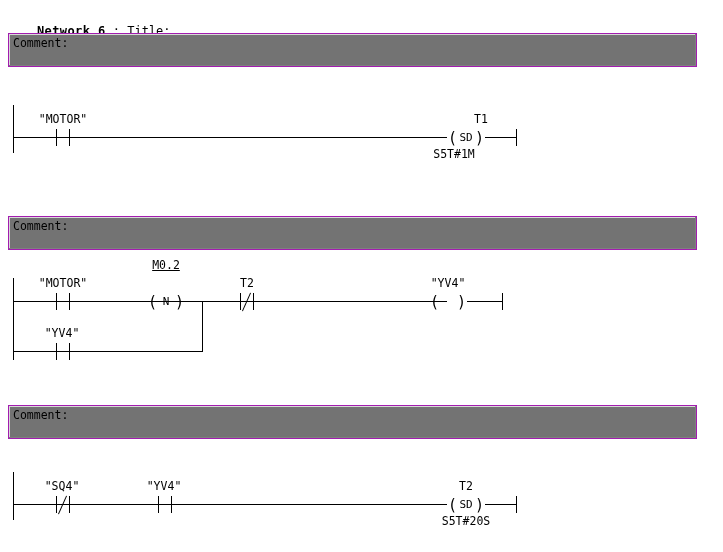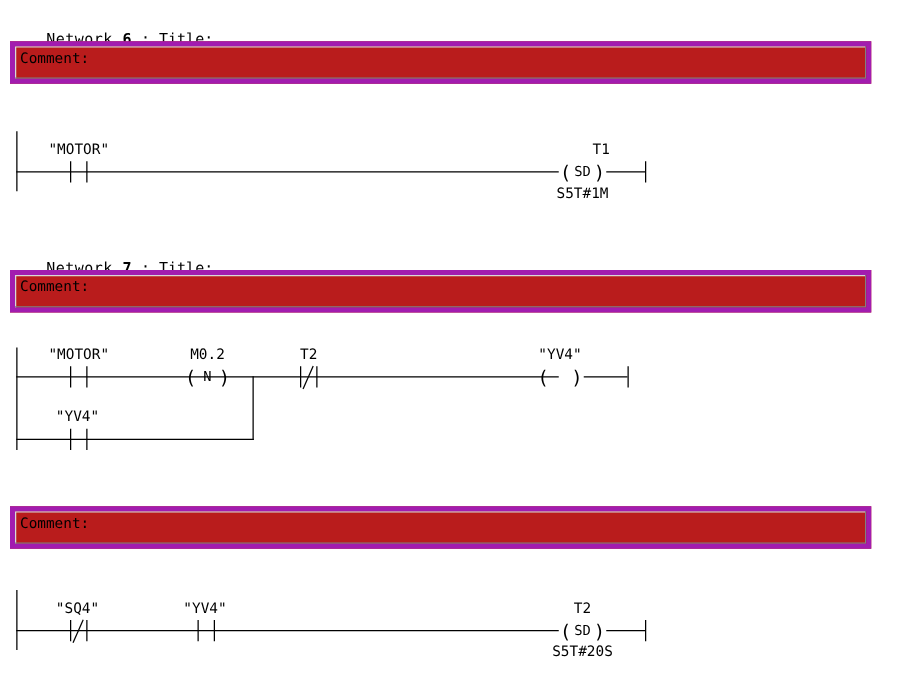--- a/index.html
+++ b/index.html
@@ -25,40 +25,40 @@
   
   .net-header {
     position: absolute;
     left: 8px;
     top: 0;
     font-size: 12px;
     line-height: 14px;
     white-space: pre;
   }
   .net-header .net-word {
-    font-weight: normal;
+    font-weight: bold;
     letter-spacing: 0.4px;
   }
   .net-header .net-num {
     font-weight: bold;
     letter-spacing: 0.4px;
   }
   .net-header .net-sep,
   .net-header .net-title {
     font-weight: normal;
   }
 
   
   .comment-box {
     position: absolute;
     left: 8px;
     width: 689px;
     height: 34px;
-    background: #b91c1c;
-    border: 4px solid #a21caf;
+    background: #737373;
+    border: 1px solid #a21caf;
     box-shadow: inset -1px -1px 0 #808080, inset 1px 1px 0 #d8d8d8;
     box-sizing: border-box;
   }
   .comment-text {
     position: absolute;
     left: 4px;
     top: 2px;
     font-size: 11.5px;
     line-height: 14px;
     white-space: pre;
@@ -175,50 +175,47 @@
       <div class="bar left"></div>
       <div class="bar right"></div>
     </div>
 
     <div class="label" style="left:462px; top:38px; width:38px;">T1</div>
     <div class="coil" style="left:447px; top:54px;">
       <span class="paren-l">(</span>
       <span class="coil-letter">SD</span>
       <span class="paren-r">)</span>
     </div>
-    <div class="label" style="left:428px; top:73px; width:76px;">S5T#1M</div>
+    <div class="label" style="left:416px; top:73px; width:76px;">S5T#1M</div>
 
     <div class="hline" style="left:485px; top:62px; width:31px;"></div>
     <div class="rail" style="left:516px; top:54px; height:17px;"></div>
   </div>
 </div>
 
 <div class="network" style="top:193px; height:178px;">
 
-  <div class="net-header" style="top:0;">
-    <span class="net-word">Network</span><span class="net-num"> <span>7</span></span><span class="net-sep"> : </span><span class="net-title">Title:</span>
-  </div>
 
   <div class="comment-box" style="top:23px;">
     <div class="comment-text">Comment:</div>
   </div>
 
   <div class="ladder" style="top:65px; height:110px;">
 
     <div class="rail" style="left:13px; top:20px; height:82px;"></div>
 
     <div class="hline" style="left:13px; top:43px; width:434px;"></div>
 
     <div class="label" style="left:25px; top:19px; width:76px;">"MOTOR"</div>
     <div class="contact" style="left:56px; top:35px;">
       <div class="bar left"></div>
       <div class="bar right"></div>
     </div>
 
-    <div class="label" style="left:144px; top:19px; width:44px;">M0.2</div>
+    <div class="label" style="left:144px; top:1px; width:44px;text-decoration:underline;">M0.2</div>
     <div class="coil" style="left:147px; top:35px;">
       <span class="paren-l">(</span>
       <span class="coil-letter">N</span>
       <span class="paren-r">)</span>
     </div>
 
     <div class="hline" style="left:13px; top:93px; width:190px;"></div>
 
     <div class="label" style="left:29px; top:69px; width:66px;">"YV4"</div>
     <div class="contact" style="left:56px; top:85px;">

